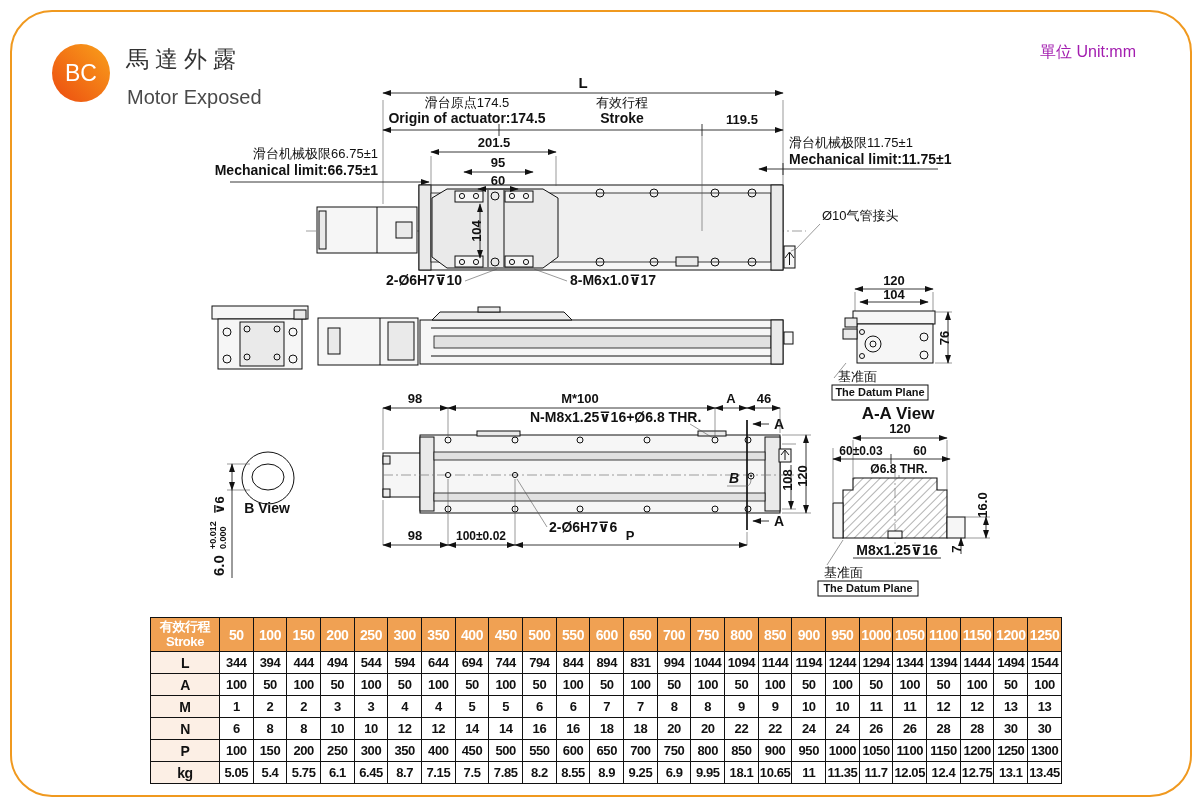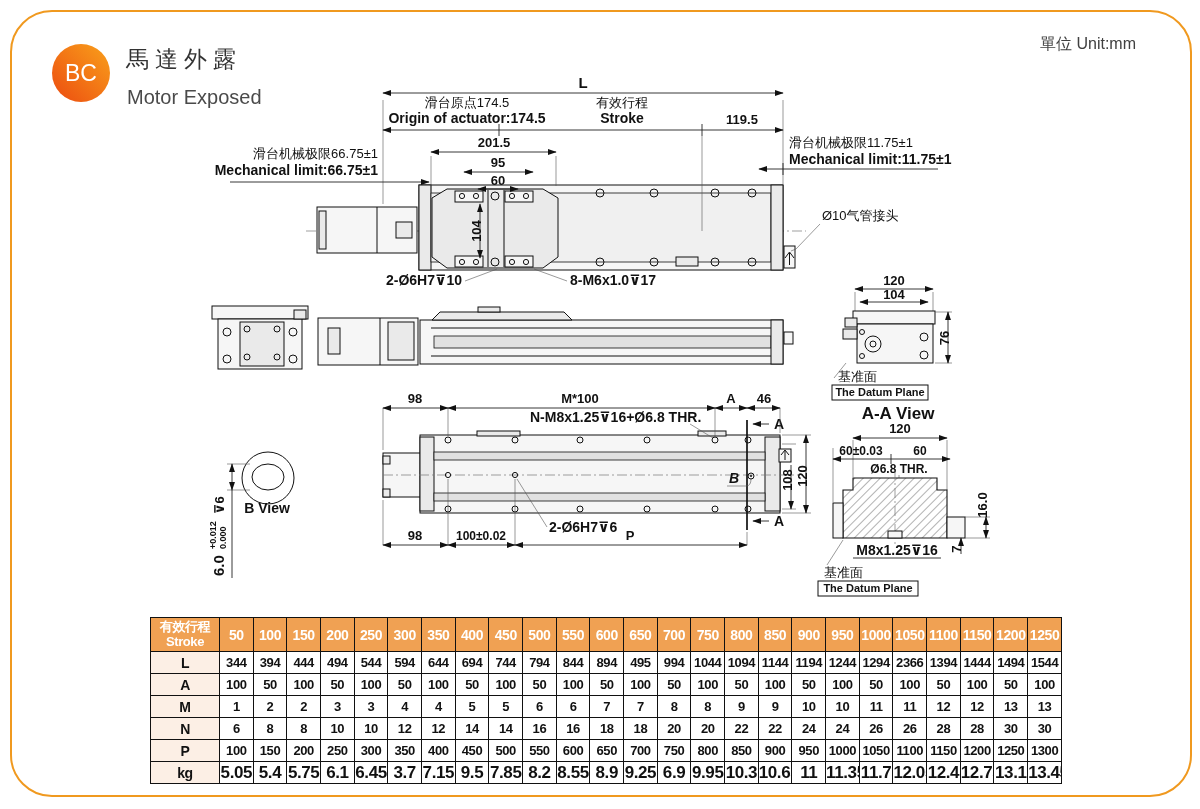--- a/index.html
+++ b/index.html
@@ -15,21 +15,21 @@
   }
   
   .logo{
     position:absolute;left:52px;top:44px;width:58px;height:58px;border-radius:50%;
     background:linear-gradient(45deg,#ec4b10,#f9a11b);
     display:flex;align-items:center;justify-content:center;
     color:#fff;font-weight:normal;font-size:23px;letter-spacing:0px;
   }
   .title-zh{position:absolute;left:126px;top:44px;font-size:23px;color:#333;letter-spacing:6px;}
   .title-en{position:absolute;left:127px;top:86px;font-size:20px;color:#4a4a4a;}
-  .unit{position:absolute;right:64px;top:34px;font-size:16px;color:#404040;margin-left:48px;}
+  .unit{position:absolute;right:64px;top:42px;font-size:16px;color:#a21caf;margin-left:48px;}
   
   svg.draw{position:absolute;left:0;top:0;width:1200px;height:809px;}
   svg text{font-family:"Liberation Sans","DejaVu Sans",sans-serif;fill:#111;}
   .dt{font-size:13px;font-weight:bold;text-anchor:middle;}
   .dt12{font-size:12px;font-weight:bold;text-anchor:middle;}
   .dt15{font-size:15px;font-weight:bold;text-anchor:middle;}
   .lbzh{font-size:13px;text-anchor:middle;}
   .lbB{font-size:14px;font-weight:bold;text-anchor:middle;}
   .as{text-anchor:start;} .ae{text-anchor:end;}
   .s-line{stroke:#111;stroke-width:1;fill:none;}
@@ -47,21 +47,21 @@
     border:1px solid #111;text-align:center;vertical-align:middle;
     padding:0;height:21px;font-weight:bold;font-size:13px;letter-spacing:-0.4px;color:#111;
     overflow:hidden;white-space:nowrap;
   }
   table.stroke thead th{
     background:var(--table-header,#F0A153);color:#fff;height:33px;font-size:14px;
   }
   table.stroke thead th.corner{width:68px;font-size:13px;line-height:1.1;}
   table.stroke thead th.corner .zh,table.stroke thead th.corner .en{display:block;}
   table.stroke tbody th.rowlabel{background:var(--table-label-bg,#FCEFE5);font-size:14px;}
-  table.stroke tbody tr.kgrow td{font-size:17px;}
+  table.stroke tbody tr.kgrow td{font-size:13px;}
 </style>
 </head>
 <body>
 
 <div class="frame"></div>
 
 <div class="logo">
   <span>BC</span>
 </div>
 <div class="title-zh">馬達外露</div>
@@ -391,29 +391,29 @@
           <td>444</td>
           <td>494</td>
           <td>544</td>
           <td>594</td>
           <td>644</td>
           <td>694</td>
           <td>744</td>
           <td>794</td>
           <td>844</td>
           <td>894</td>
-          <td>495</td>
+          <td>831</td>
           <td>994</td>
           <td>1044</td>
           <td>1094</td>
           <td>1144</td>
           <td>1194</td>
           <td>1244</td>
           <td>1294</td>
-          <td>2366</td>
+          <td>1344</td>
           <td>1394</td>
           <td>1444</td>
           <td>1494</td>
           <td>1544</td>
         </tr>
         <tr>
           <th class="rowlabel">A</th>
           <td>100</td>
           <td>50</td>
           <td>100</td>
@@ -524,31 +524,31 @@
           <td>1250</td>
           <td>1300</td>
         </tr>
         <tr class="kgrow">
           <th class="rowlabel">kg</th>
           <td>5.05</td>
           <td>5.4</td>
           <td>5.75</td>
           <td>6.1</td>
           <td>6.45</td>
-          <td>3.7</td>
+          <td>8.7</td>
           <td>7.15</td>
-          <td>9.5</td>
+          <td>7.5</td>
           <td>7.85</td>
           <td>8.2</td>
           <td>8.55</td>
           <td>8.9</td>
           <td>9.25</td>
           <td>6.9</td>
           <td>9.95</td>
-          <td>10.3</td>
+          <td>18.1</td>
           <td>10.65</td>
           <td>11</td>
           <td>11.35</td>
           <td>11.7</td>
           <td>12.05</td>
           <td>12.4</td>
           <td>12.75</td>
           <td>13.1</td>
           <td>13.45</td>
         </tr>

